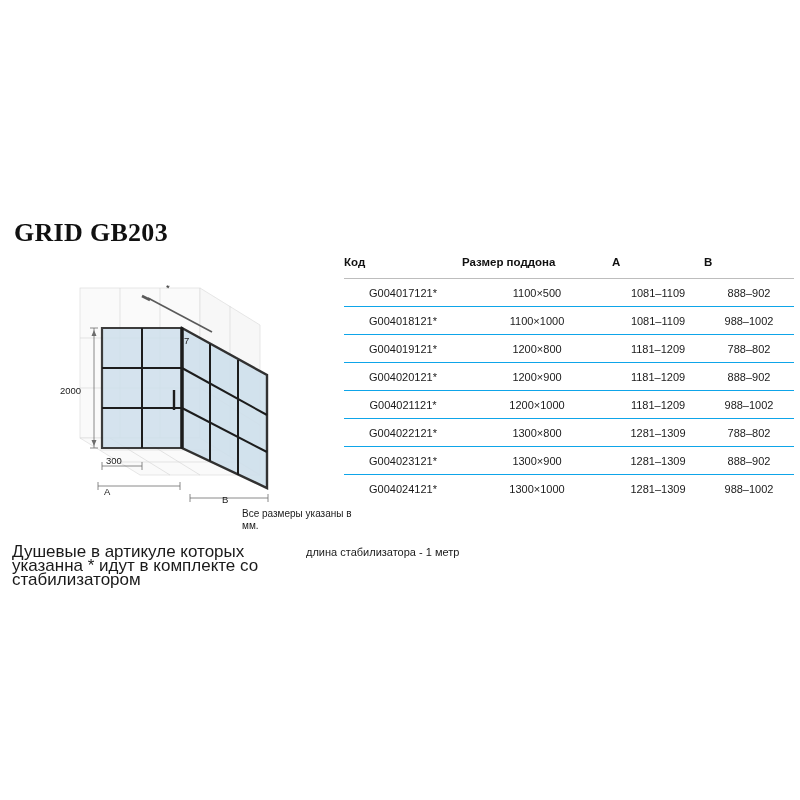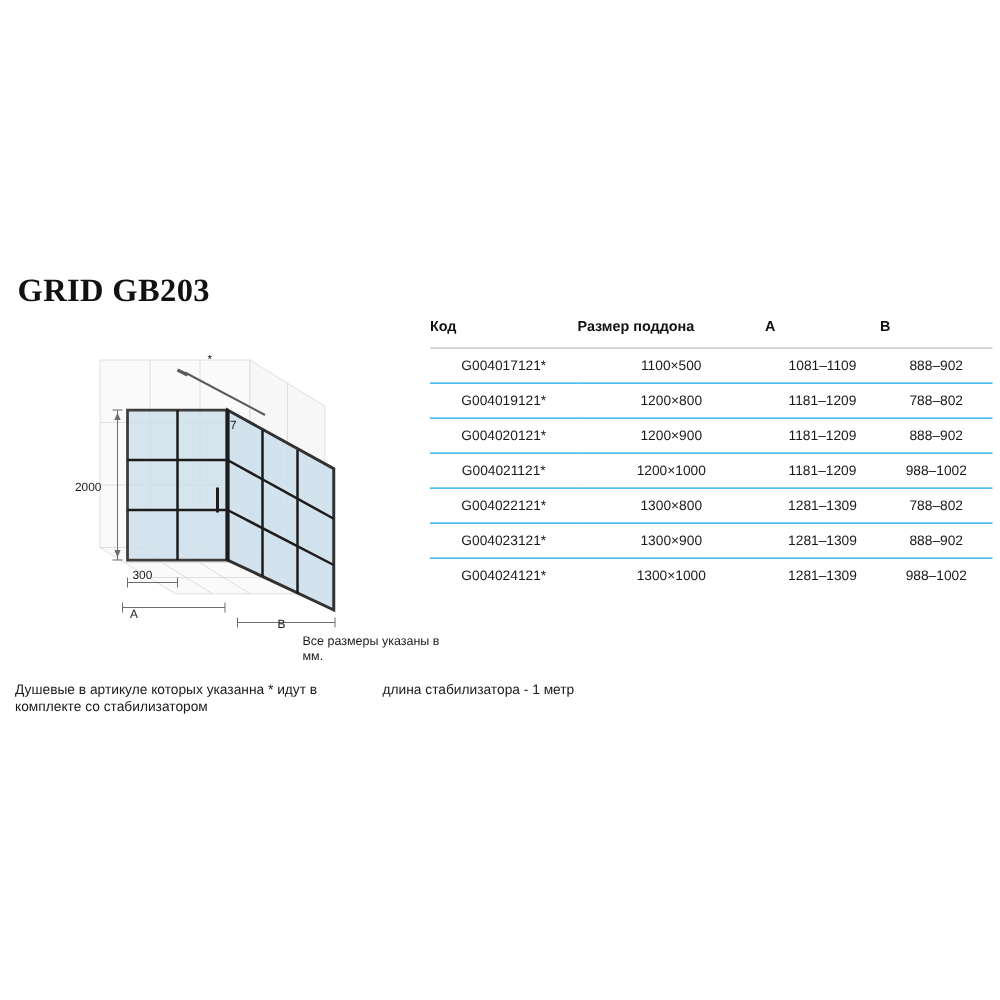--- a/index.html
+++ b/index.html
@@ -95,21 +95,21 @@
   table.spec col.c-b    { width: 90px; }
   td.code { text-align: left; padding-left: 22px; }
   th.code { text-align: left; padding-left: 42px; }
 
   
   .footnote-left {
     position: absolute;
     left: 8px;
     top: 545px;
     width: 270px;
-    font-size: 11px;
+    font-size: 17px;
     line-height: 14px;
     color: #1a1a1a;
   }
   .footnote-right {
     position: absolute;
     left: 302px;
     top: 545px;
     width: 240px;
     font-size: 11px;
     line-height: 14px;
@@ -221,20 +221,26 @@
         </tr>
       </thead>
       <tbody>
         <tr>
           <td class="code">G004017121*</td>
           <td>1100×500</td>
           <td>1081–1109</td>
           <td>888–902</td>
         </tr>
         <tr>
+          <td class="code">G004018121*</td>
+          <td>1100×1000</td>
+          <td>1081–1109</td>
+          <td>988–1002</td>
+        </tr>
+        <tr>
           <td class="code">G004019121*</td>
           <td>1200×800</td>
           <td>1181–1209</td>
           <td>788–802</td>
         </tr>
         <tr>
           <td class="code">G004020121*</td>
           <td>1200×900</td>
           <td>1181–1209</td>
           <td>888–902</td>

